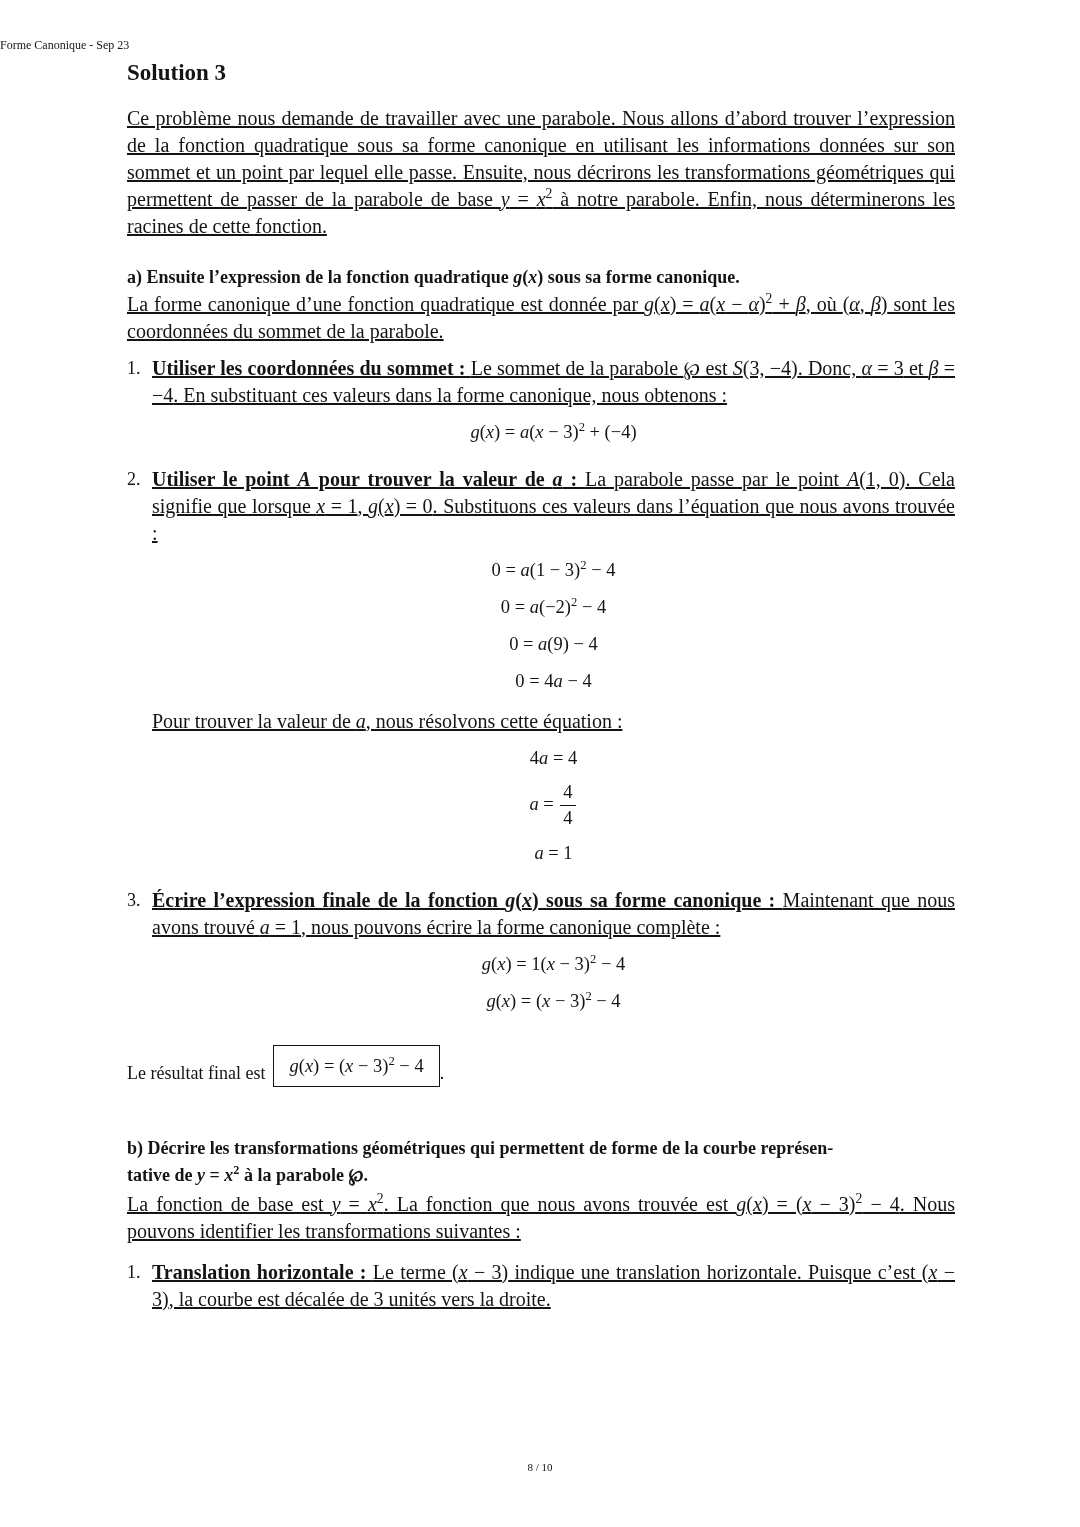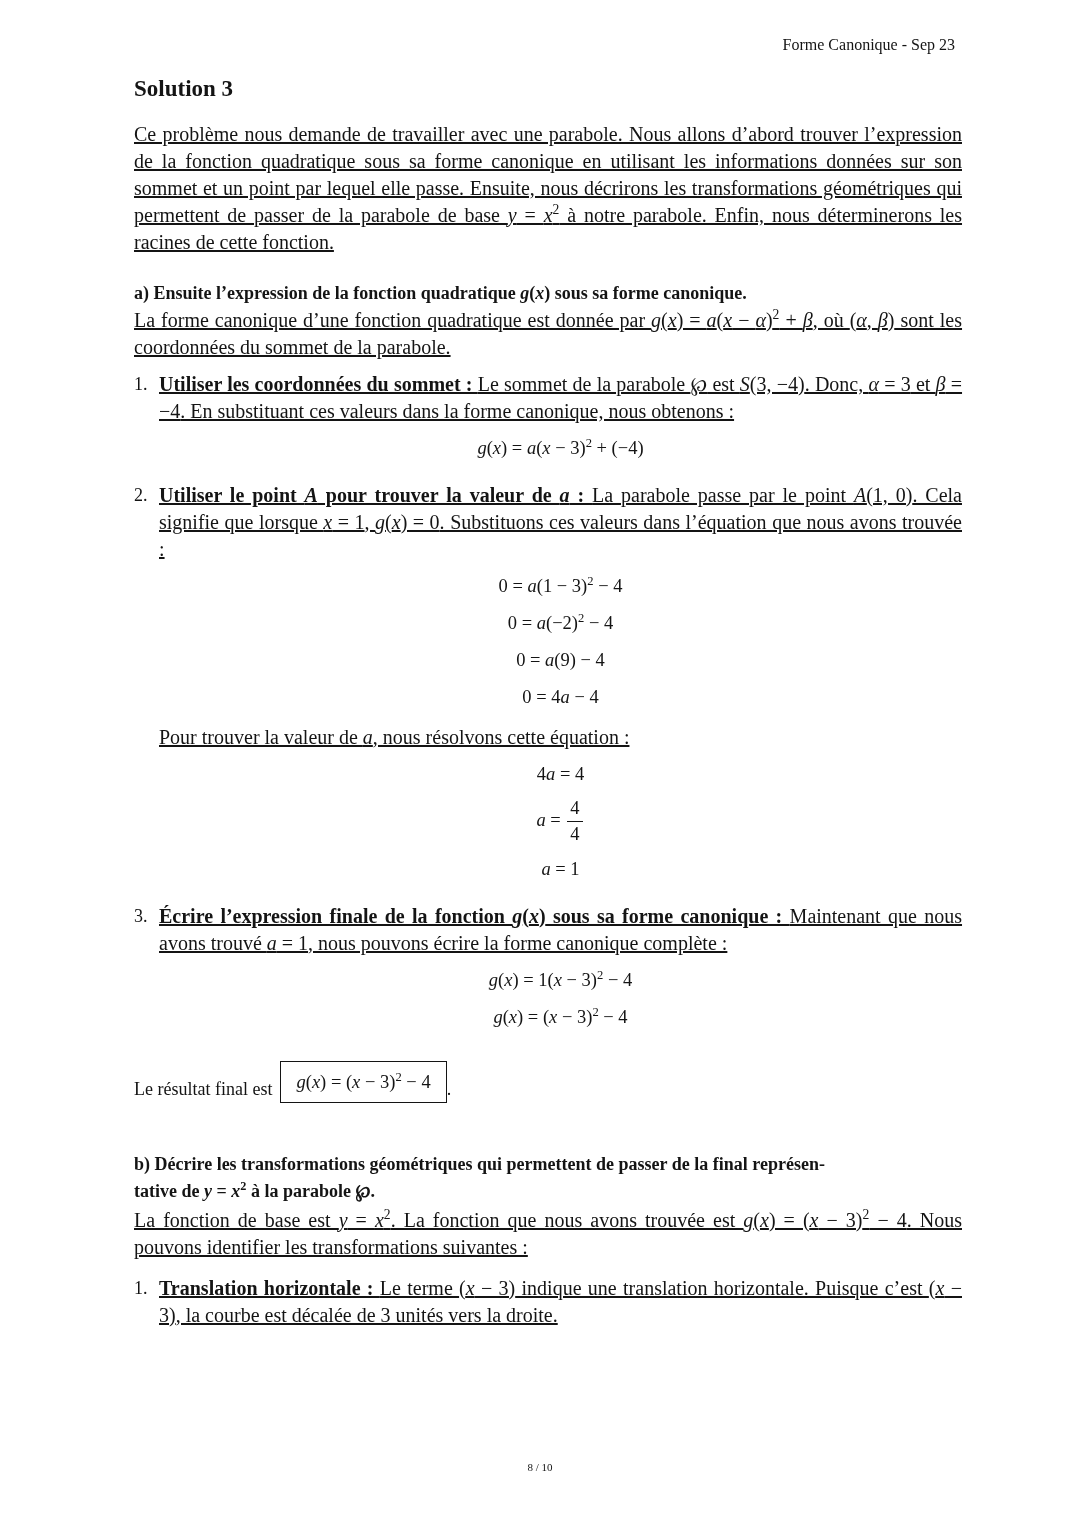--- a/index.html
+++ b/index.html
@@ -11,31 +11,29 @@
     background: #ffffff;
     color: #141414;
     font-family: "Liberation Serif", "DejaVu Serif", serif;
     overflow: hidden;
   }
   .header {
     position: absolute;
     top: 36px;
     left: 0;
     right: 125px;
-    text-align: right;
-    font-size: 16px;
+    font-size: 12px;
     line-height: 18px;
   }
   .content {
     position: absolute;
     top: 0;
     left: 127px;
     width: 828px;
-    padding-top: 75px;
-    margin-left: 7px;
+    padding-top: 59px;
   }
   .title {
     font-size: 23px;
     font-weight: bold;
     margin: 0;
     line-height: 28px;
   }
   .para {
     font-size: 20px;
     line-height: 27px;
@@ -169,21 +167,21 @@
         <div class="eq"><span class="it">g</span><span>(</span><span class="it">x</span><span>) = (</span><span class="it">x</span><span> − 3)</span><sup class="sp">2</sup><span> − 4</span></div>
       </div>
     </div>
 
     <div class="result-line">
       <span class="result-prefix"><span>Le résultat final est</span></span>
       <span class="result-box"><span class="it">g</span><span>(</span><span class="it">x</span><span>) = (</span><span class="it">x</span><span> − 3)</span><sup class="sp">2</sup><span> − 4</span></span>
         <span class="result-period">.</span>
     </div>
 
-    <div class="sec-heading b-heading"><span>b) Décrire les transformations géométriques qui permettent de passer de la final représen-</span><br><span>tative de </span><span class="it">y</span><span> = </span><span class="it">x</span><sup class="sp">2</sup><span> à la parabole </span><span>℘</span><span>.</span></div>
+    <div class="sec-heading b-heading"><span>b) Décrire les transformations géométriques qui permettent de forme de la courbe représen-</span><br><span>tative de </span><span class="it">y</span><span> = </span><span class="it">x</span><sup class="sp">2</sup><span> à la parabole </span><span>℘</span><span>.</span></div>
     <p class="para b-lead"><span>La fonction de base est </span><span class="it">y</span><span> = </span><span class="it">x</span><sup class="sp">2</sup><span>. La fonction que nous avons trouvée est </span><span class="it">g</span><span>(</span><span class="it">x</span><span>) = (</span><span class="it">x</span><span> − 3)</span><sup class="sp">2</sup><span> − 4</span><span>. Nous pouvons identifier les transformations suivantes :</span></p>
 
     <div class="li li-b">
       <span class="li-num">1.</span>
       <div class="li-body">
         <div class="para"><span class="bd">Translation horizontale : </span><span>Le terme </span><span>(</span><span class="it">x</span><span> − 3)</span><span> indique une translation horizontale. Puisque c’est </span><span>(</span><span class="it">x</span><span> − 3)</span><span>, la courbe est décalée de 3 unités vers la droite.</span></div>
       </div>
     </div>
 
   </div>

